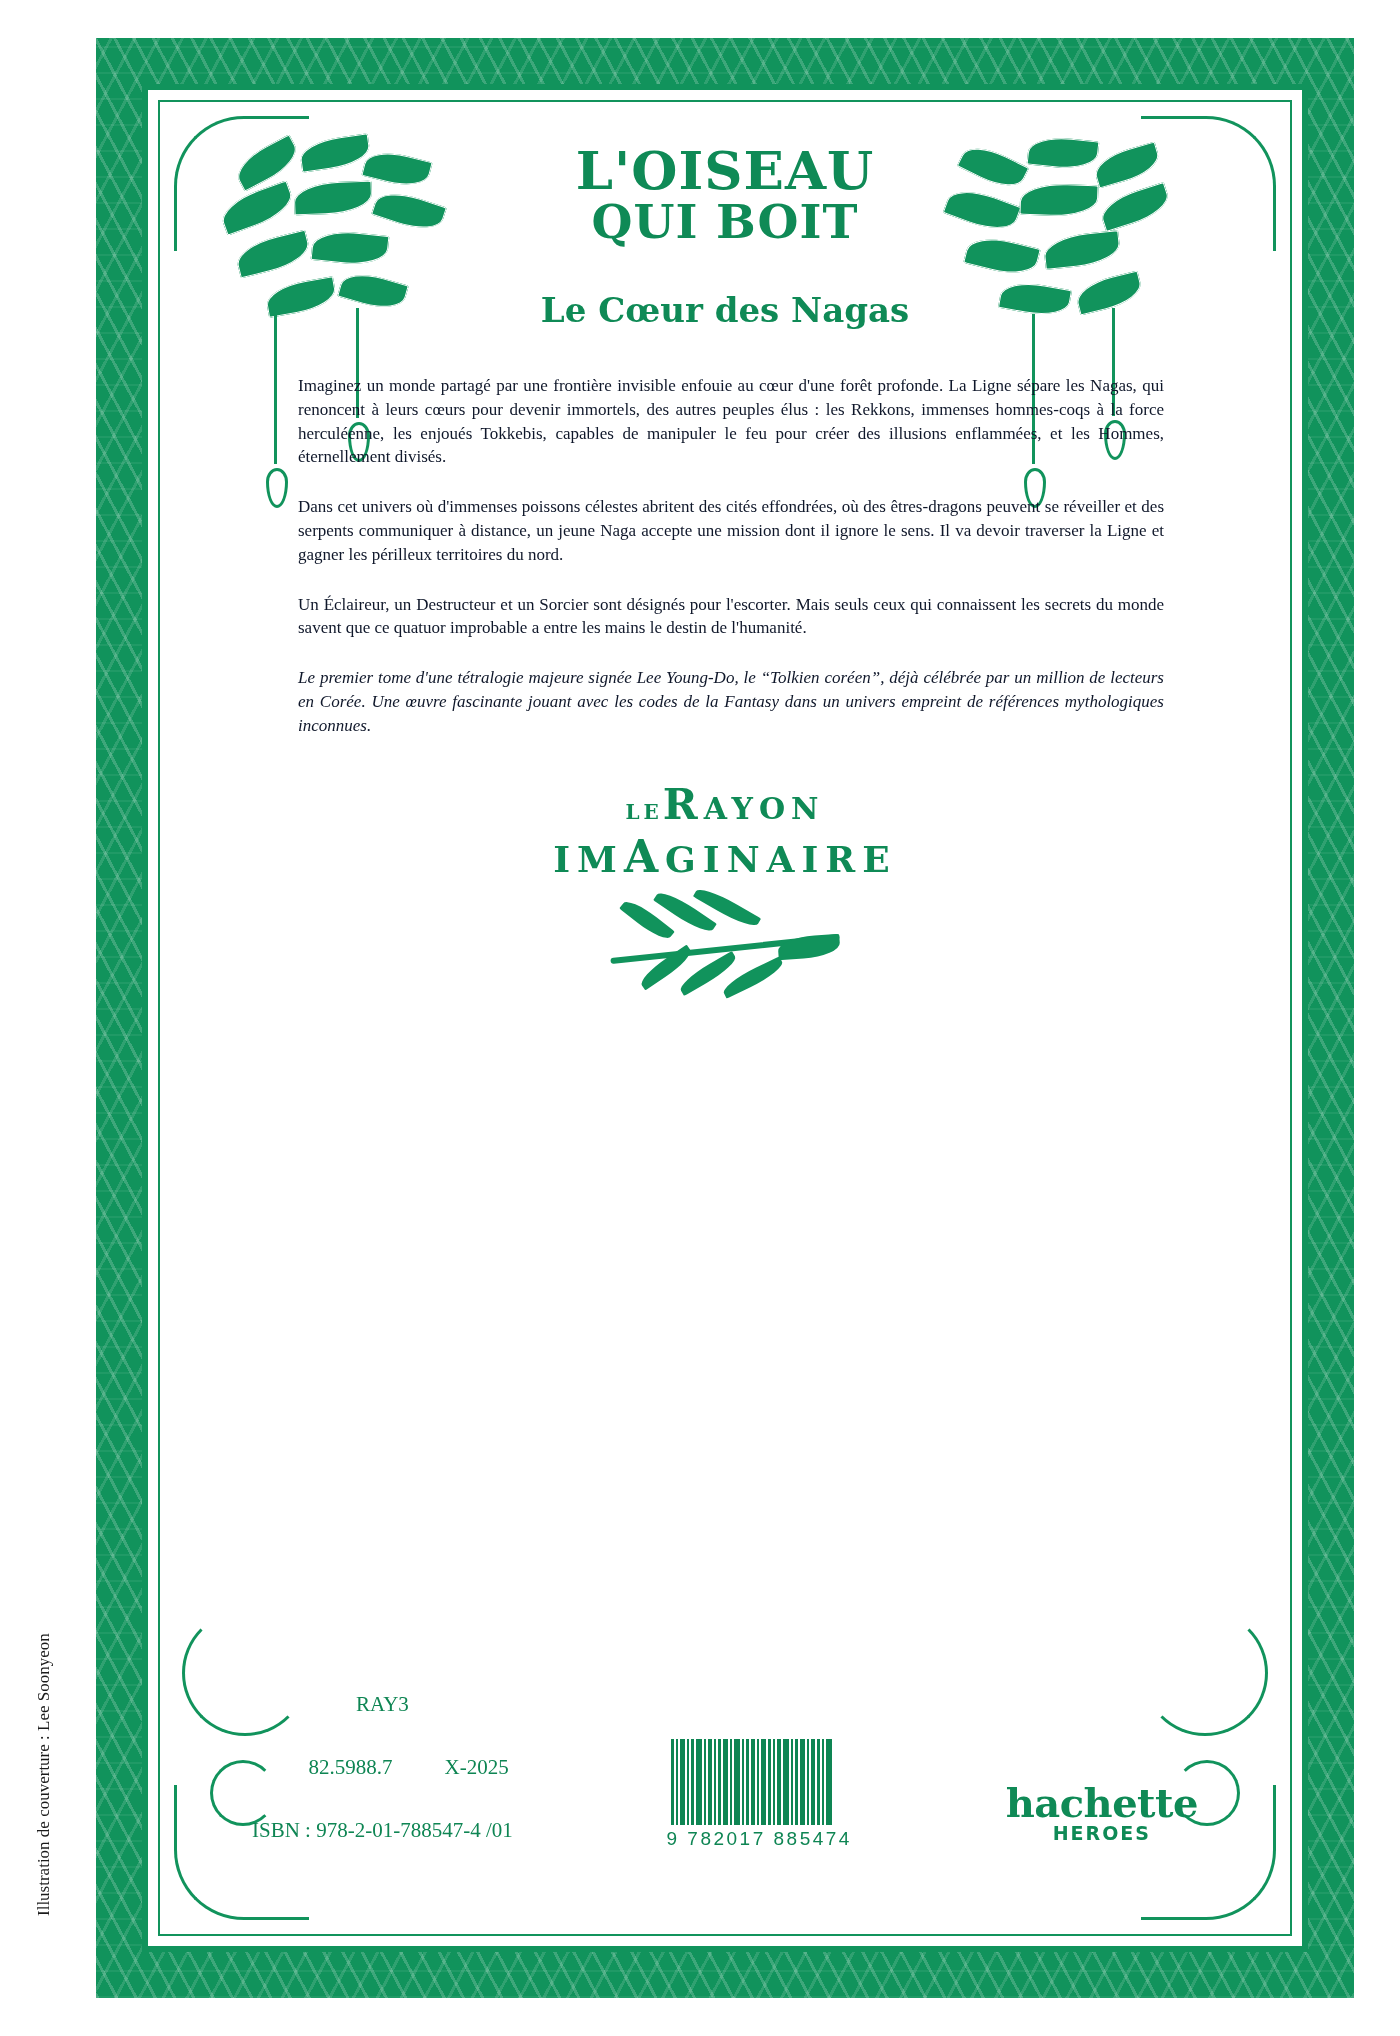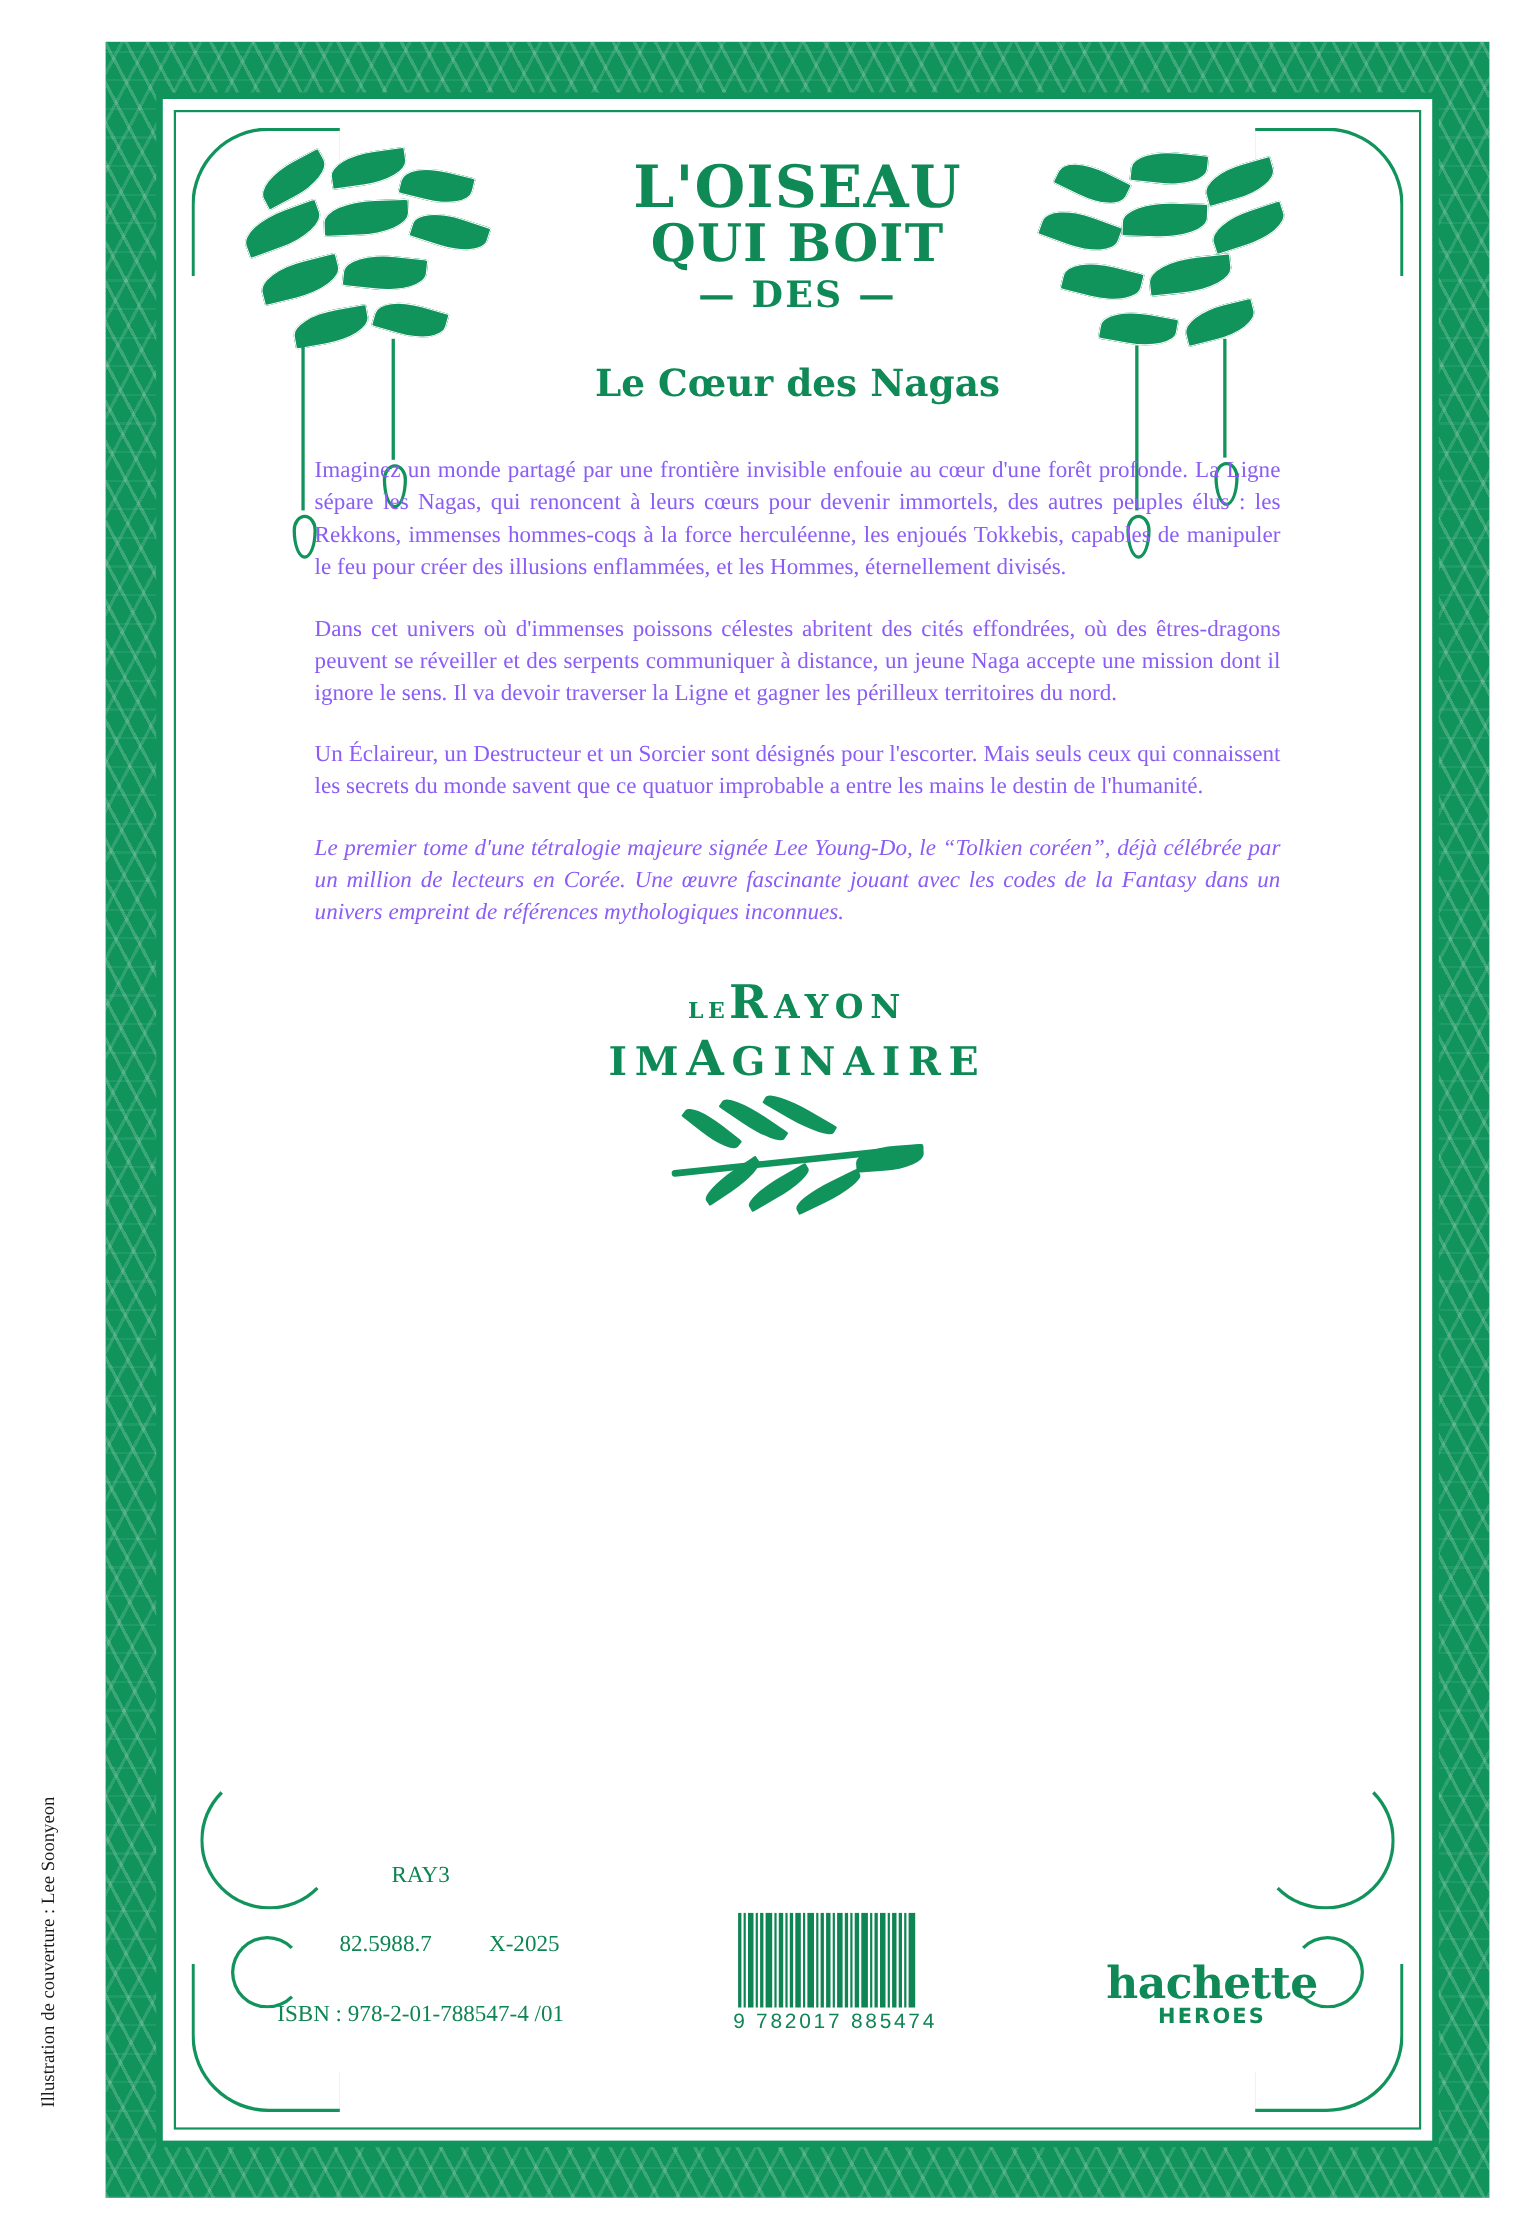--- a/index.html
+++ b/index.html
@@ -146,26 +146,26 @@
     font-size: 34px;
     color: #0f8a56;
     margin-top: 46px;
   }
 
   .blurb {
     margin-top: 44px;
     padding: 0 34px;
   }
   .blurb p {
-    margin: 0 0 26px 0;
+    margin: 0 0 26px 12px;
     font-family: "Liberation Serif", serif;
-    font-size: 21px;
+    font-size: 17px;
     line-height: 1.40;
     text-align: justify;
-    color: #8b5cf6;
+    color: #0f172a;
   }
   .blurb p.italic {
     font-style: italic;
   }
 
   
   .publisher {
     margin-top: 42px;
     text-align: center;
     color: #0f8a56;
@@ -340,21 +340,20 @@
       <div class="stem" style="left:176px; top:170px; height:108px;"></div>
       <div class="drop" style="left:88px;  top:330px;"></div>
       <div class="drop" style="left:168px; top:282px;"></div>
     </div>
 
     <div class="content">
 
       <div class="title-block">
         <div class="title-l1">L'OISEAU</div>
         <div class="title-l2">QUI BOIT</div>
-        <div class="title-l3">— DES —</div>
       </div>
 
       <div class="subtitle">Le Cœur des Nagas</div>
 
       <div class="blurb">
         <p>Imaginez un monde partagé par une frontière invisible enfouie au cœur d'une forêt profonde. La Ligne sépare les Nagas, qui renoncent à leurs cœurs pour devenir immortels, des autres peuples élus : les Rekkons, immenses hommes-coqs à la force herculéenne, les enjoués Tokkebis, capables de manipuler le feu pour créer des illusions enflammées, et les Hommes, éternellement divisés.</p>
         <p>Dans cet univers où d'immenses poissons célestes abritent des cités effondrées, où des êtres-dragons peuvent se réveiller et des serpents communiquer à distance, un jeune Naga accepte une mission dont il ignore le sens. Il va devoir traverser la Ligne et gagner les périlleux territoires du nord.</p>
         <p>Un Éclaireur, un Destructeur et un Sorcier sont désignés pour l'escorter. Mais seuls ceux qui connaissent les secrets du monde savent que ce quatuor improbable a entre les mains le destin de l'humanité.</p>
         <p class="italic">Le premier tome d'une tétralogie majeure signée Lee Young-Do, le “Tolkien coréen”, déjà célébrée par un million de lecteurs en Corée. Une œuvre fascinante jouant avec les codes de la Fantasy dans un univers empreint de références mythologiques inconnues.</p>
       </div>

